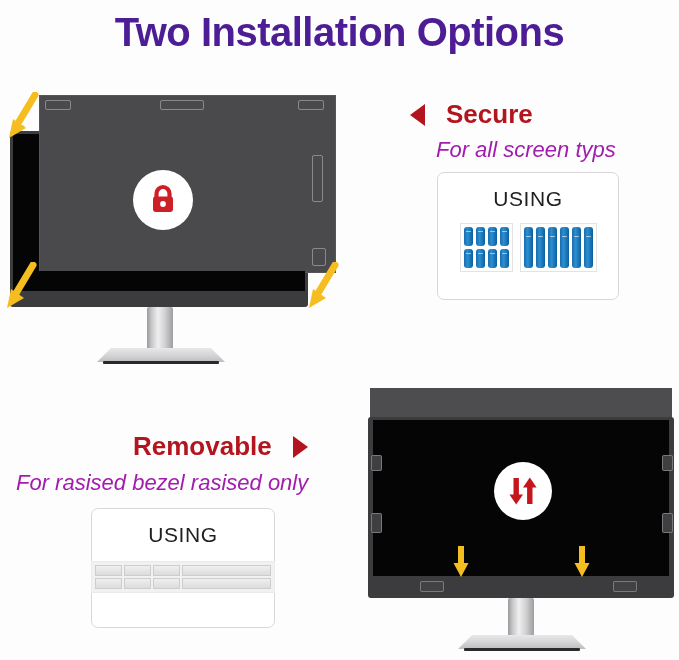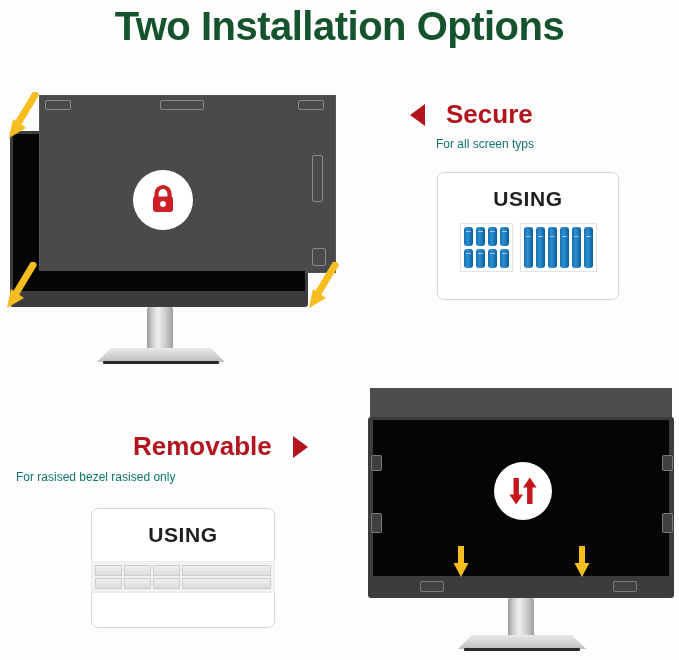--- a/index.html
+++ b/index.html
@@ -10,26 +10,26 @@
     width: 679px; height: 660px;
     position: relative;
     overflow: hidden;
     font-family: "Liberation Sans", sans-serif;
     background: #fdfdfd;
   }
 
   
   #page-title {
     position: absolute;
-    top: 4px; left: 0; width: 679px;
+    top: 10px; left: 0; width: 679px;
     text-align: center;
     font-size: 40px;
     font-weight: bold;
     letter-spacing: -0.5px;
-    color: #14532d;
+    color: #4c1d95;
     font-family: "Liberation Sans", sans-serif;
   }
 
   
   .monitor { position: absolute; }
   .mon-bezel {
     position: absolute;
     background: #3c3c3e;
     border-radius: 3px;
   }
@@ -93,23 +93,24 @@
     display: flex;
     align-items: center;
     gap: 21px;
     color: #b3151f;
     font-size: 26px;
     font-weight: bold;
     white-space: nowrap;
   }
   .sect-sub {
     position: absolute;
-    font-size: 12px;
-    color: #0f766e;
+    font-size: 22px;
+    color: #a21caf;
     white-space: nowrap;
+    font-style: italic;
   }
   .tri {
     width: 0; height: 0;
     border-top: 11px solid transparent;
     border-bottom: 11px solid transparent;
   }
   .tri-left  { border-right: 15px solid #b3151f; }
   .tri-right { border-left: 15px solid #b3151f; }
 
   
@@ -120,21 +121,21 @@
     border-radius: 7px;
     box-sizing: border-box;
     display: flex;
     flex-direction: column;
     align-items: center;
   }
   .using-title {
     font-size: 21px;
     color: #1f1f1f;
     letter-spacing: 0.6px;
-    font-weight: bold;
+    font-weight: normal;
   }
   .using-sub {
     font-size: 15px;
     color: #2b2b2b;
   }
 
   
   .adh-wrap {
     display: flex;
     gap: 7px;

